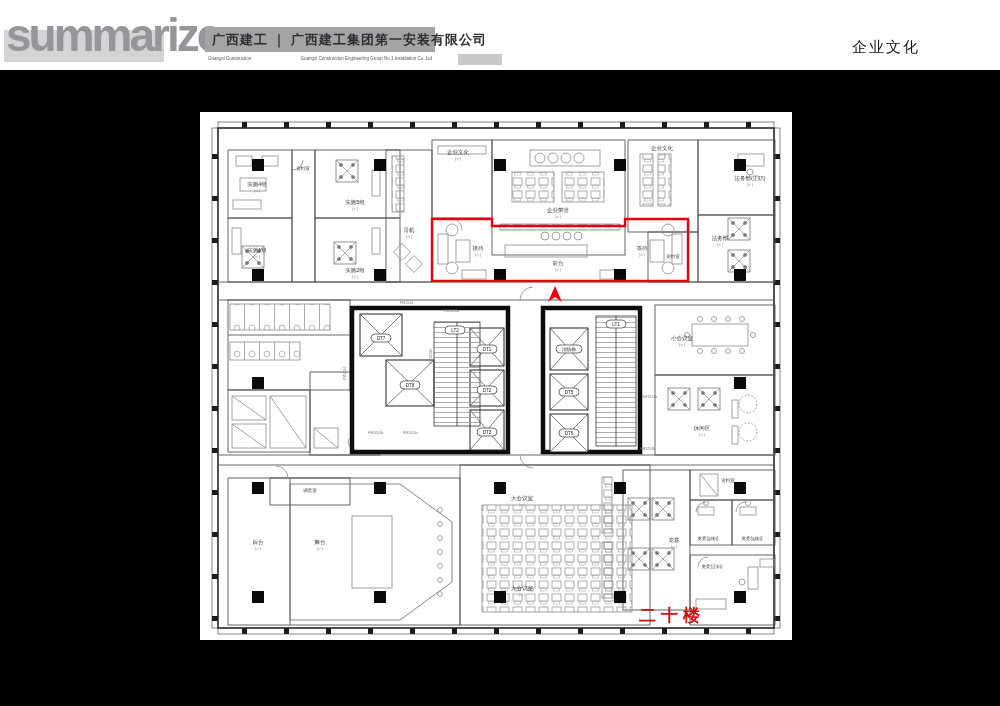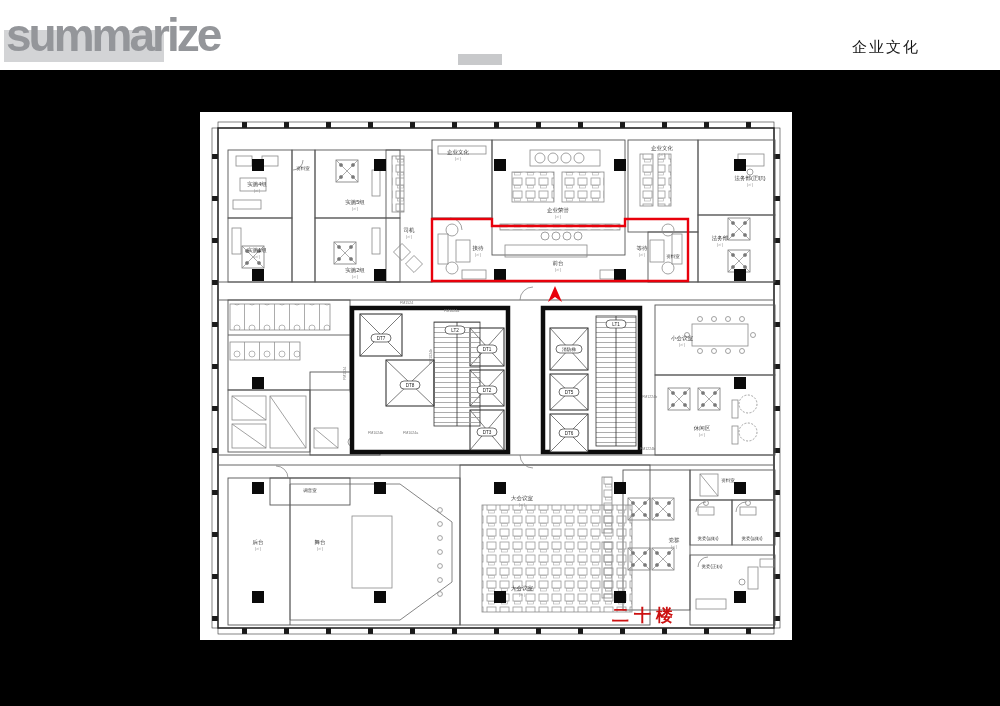--- a/index.html
+++ b/index.html
@@ -9,34 +9,41 @@
   .logo-underlay{position:absolute;left:4px;top:30px;width:160px;height:32px;background:#d3d4d6;}
   .logo-text{position:absolute;left:6px;top:8px;font-size:46px;font-weight:bold;letter-spacing:-3px;color:#94969a;}
   .companybar{position:absolute;left:205px;top:27px;width:230px;height:37px;}
   .companybar .cn{height:25px;background:#a2a4a6;color:#2b2d30;font-weight:bold;font-size:13px;line-height:25px;padding-left:7px;letter-spacing:1px;white-space:nowrap;}
   .companybar .en{height:12px;background:#fff;font-size:4.5px;color:#555;display:flex;justify-content:space-between;align-items:center;padding:0 3px;white-space:nowrap;}
   .header-deco{position:absolute;left:458px;top:54px;width:44px;height:11px;background:#c8c9cb;}
   .page-title{position:absolute;left:852px;top:38px;font-size:15px;color:#141414;letter-spacing:2px;}
   
   .blackboard{position:absolute;left:0;top:70px;width:1000px;height:636px;background:#000;}
   .sheet{position:absolute;left:200px;top:42px;width:592px;height:528px;background:#fff;}
-  .floor-label{position:absolute;left:612px;top:534px;font-size:17px;font-weight:bold;color:#cc1111;letter-spacing:5px;}
+  .floor-label{position:absolute;left:639px;top:534px;font-size:17px;font-weight:bold;color:#cc1111;letter-spacing:5px;}
   svg text{font-family:"Liberation Sans",sans-serif;}
   .rlbl{font-size:5.5px;fill:#333;text-anchor:middle;}
   .rlbl2{font-size:4.5px;fill:#333;text-anchor:middle;}
   .area{font-size:3.8px;fill:#888;text-anchor:middle;}
   .ftag{font-size:3.6px;fill:#777;}
   .elbl{font-size:4.6px;fill:#222;text-anchor:middle;}
 </style>
 </head>
 <body>
 
 <div class="header">
   <div class="logo-underlay"></div>
   <div class="logo-text">summarize</div>
+  <div class="companybar">
+    <div class="cn">广西建工 ｜ 广西建工集团第一安装有限公司</div>
+    <div class="en">
+      <span>Guangxi Construction</span>
+      <span>Guangxi Construction Engineering Group No.1 Installation Co.,Ltd</span>
+    </div>
+  </div>
   <div class="header-deco"></div>
   <div class="page-title">企业文化</div>
 </div>
 
 <div class="blackboard">
   <div class="sheet">
     <svg width="592" height="528" viewBox="0 0 592 528">
       <defs>
         <pattern id="vt" width="42" height="6" patternUnits="userSpaceOnUse">
           <rect width="42" height="6" fill="#fff"></rect>

